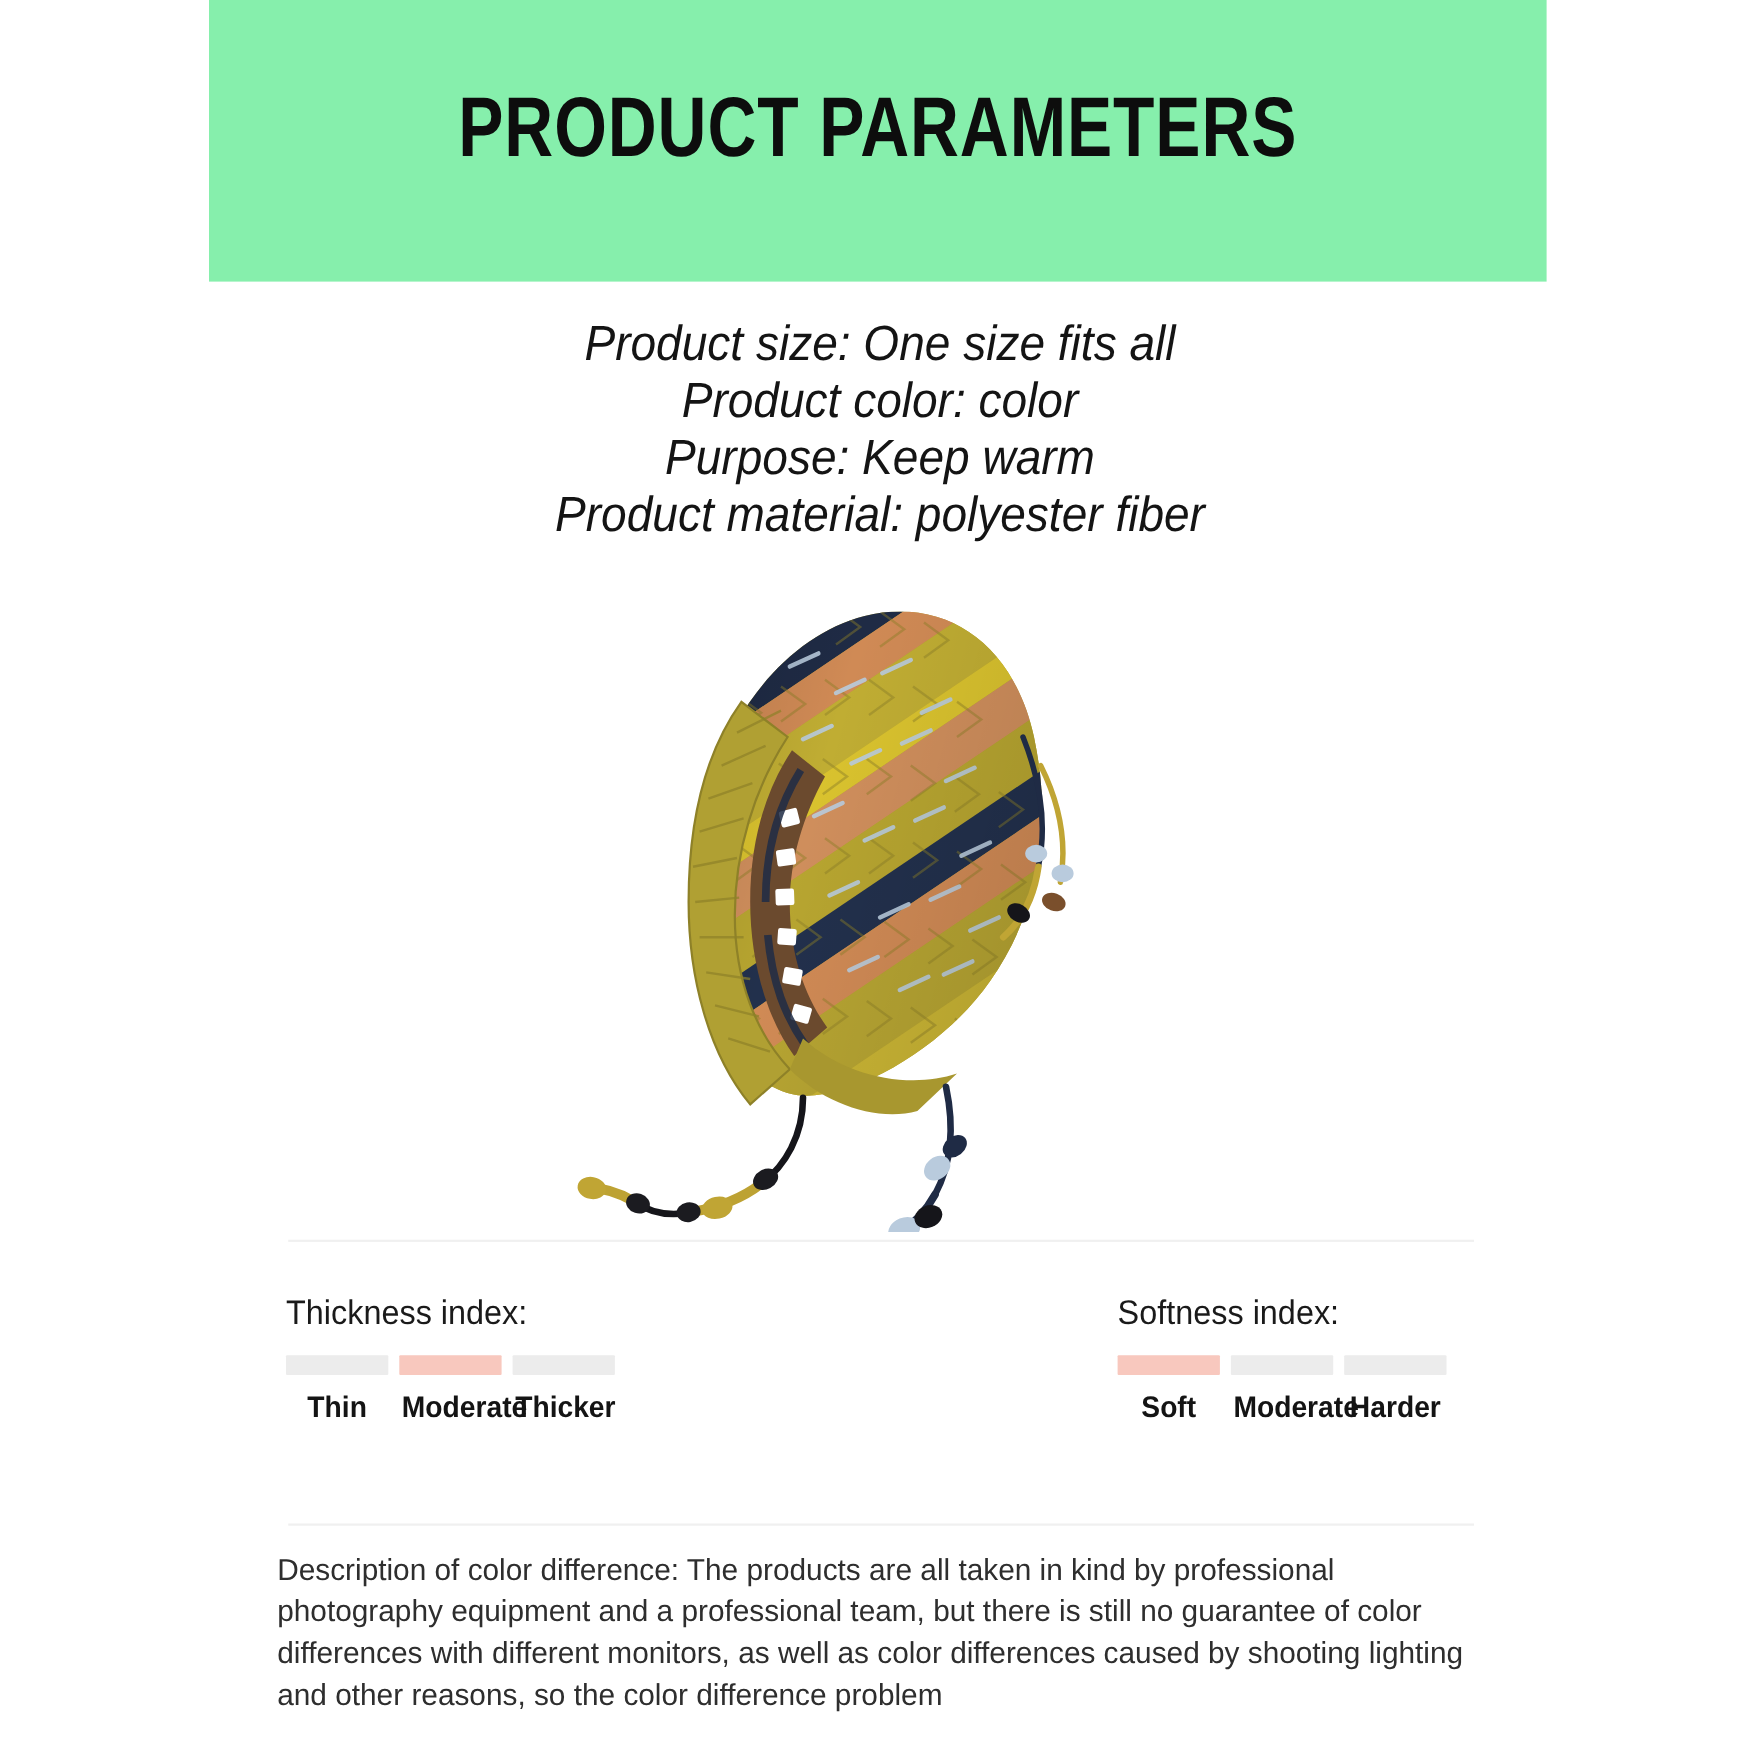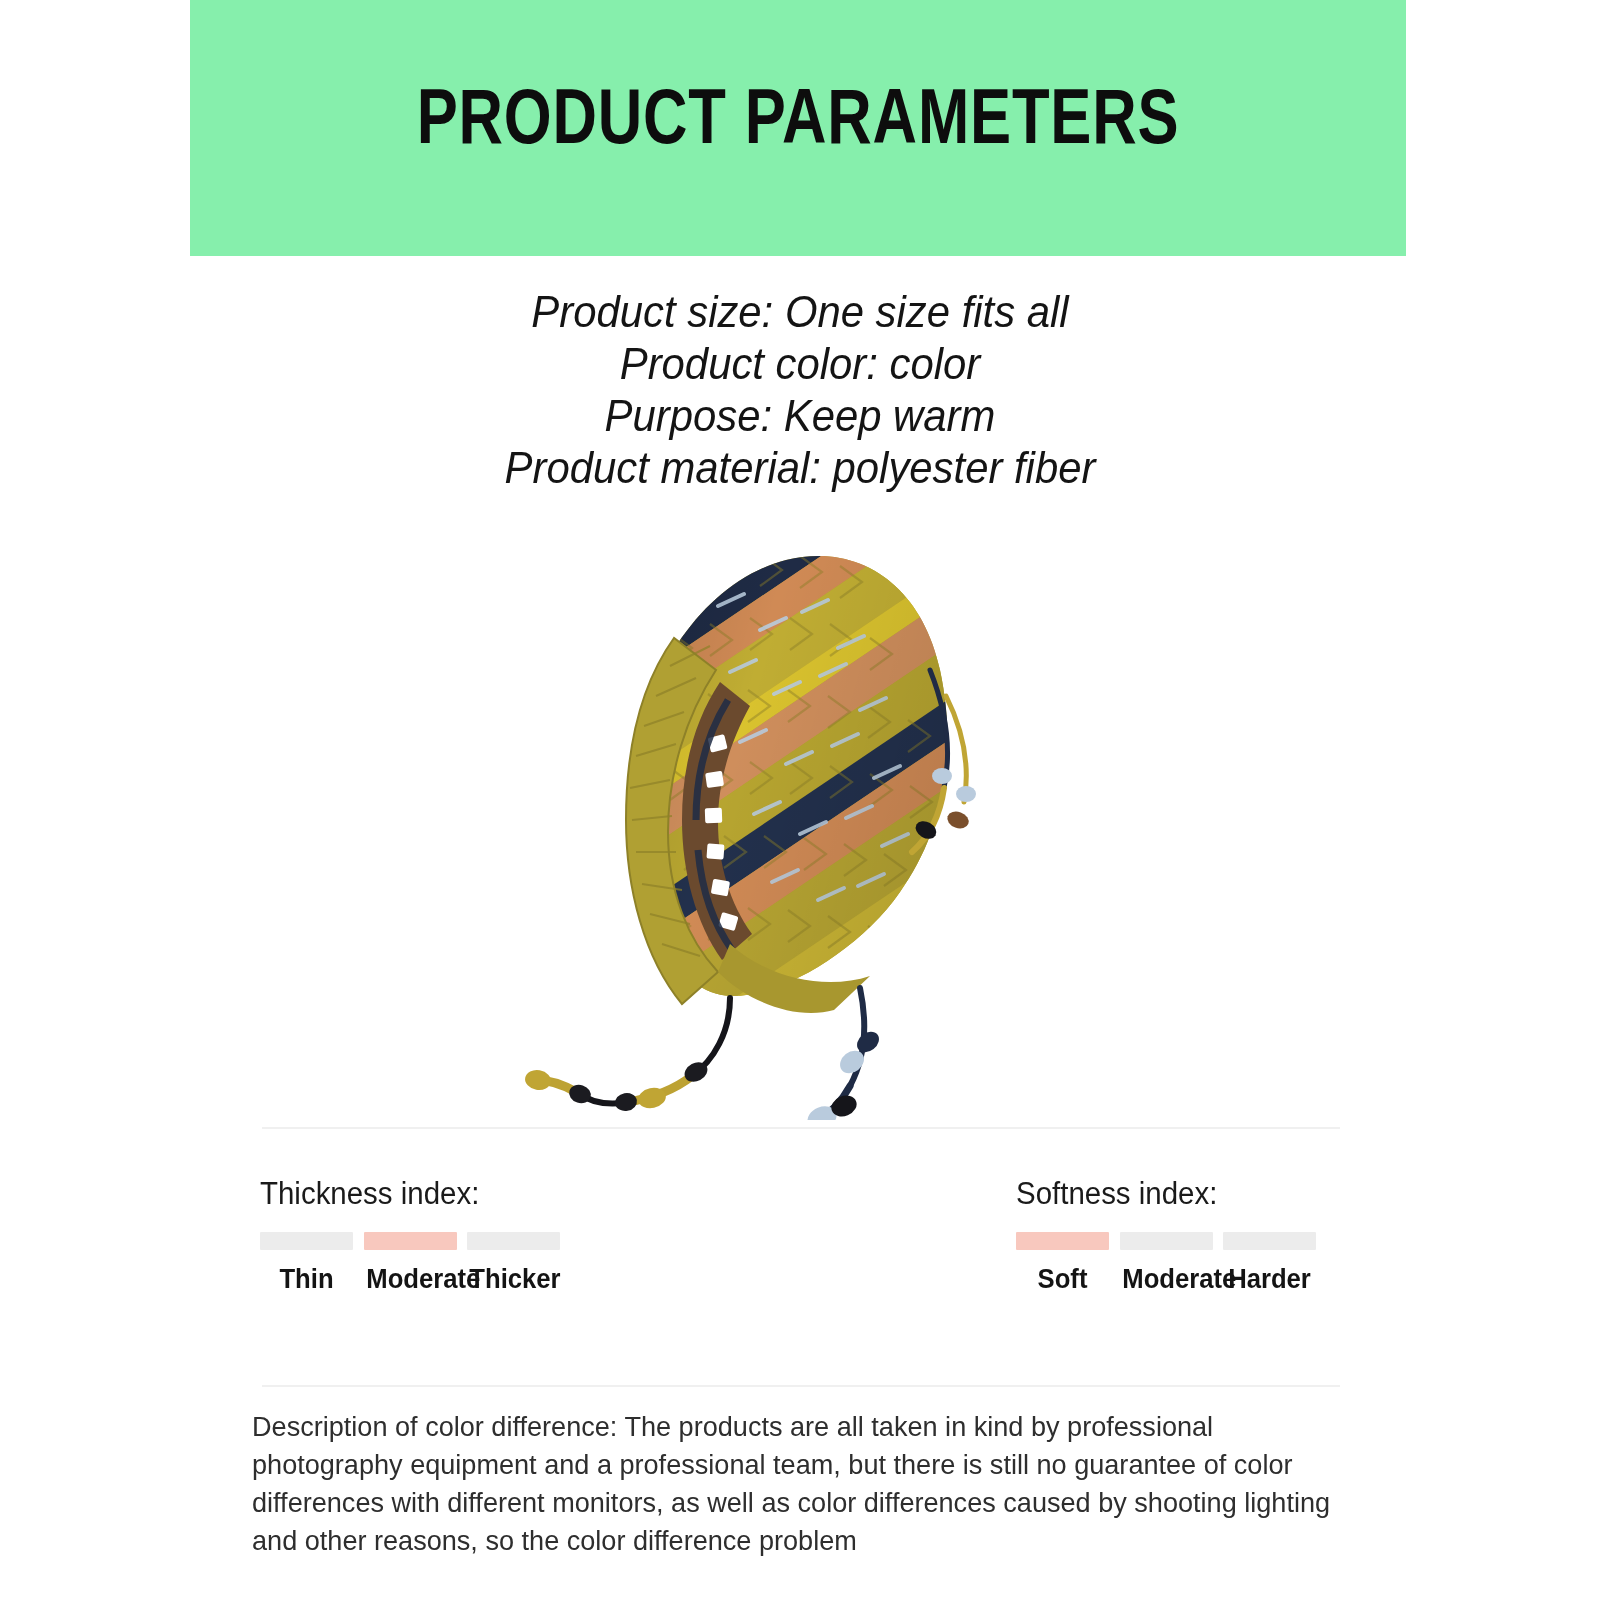--- a/index.html
+++ b/index.html
@@ -109,21 +109,20 @@
     color: #1a1a1a;
     white-space: nowrap;
     margin-bottom: 20px;
     transform: scaleX(0.95);
     transform-origin: 0 50%;
   }
   .meter {
     display: flex;
     gap: 10px;
     width: 300px;
-    justify-content: space-between;
   }
   .meter-cell {
     width: 93px;
   }
   .meter-bar {
     height: 18px;
     background: #ececec;
     border-radius: 1px;
   }
   .meter-bar.active {

